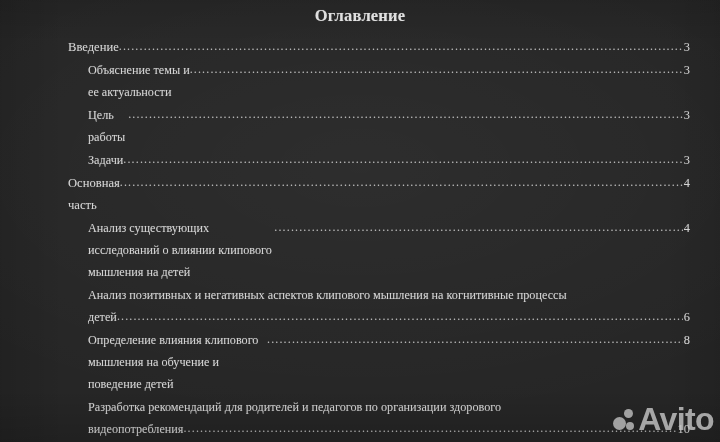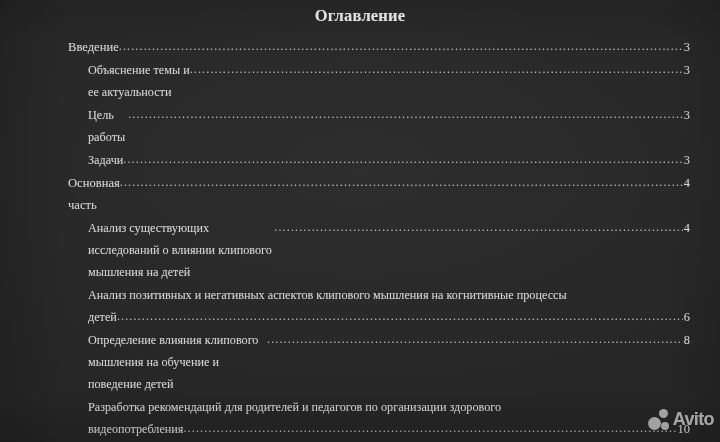--- a/index.html
+++ b/index.html
@@ -122,21 +122,21 @@
     display: block;
     border-radius: 50%;
     background: #bdbdbd;
   }
   #watermark .dots i.big   { width: 13px; height: 13px; left: 0;   bottom: 0; }
   #watermark .dots i.mid   { width: 9px;  height: 9px;  left: 11px; top: 1px; }
   #watermark .dots i.small { width: 8px;  height: 8px;  left: 13px; bottom: 0; }
   #watermark .brand {
     font-family: "Liberation Sans", "DejaVu Sans", sans-serif;
     font-weight: bold;
-    font-size: 18px;
+    font-size: 32px;
     line-height: 25px;
     color: #c4c4c4;
     letter-spacing: -0.6px;
   }
 </style>
 </head>
 <body>
 
 <div id="page">
 

